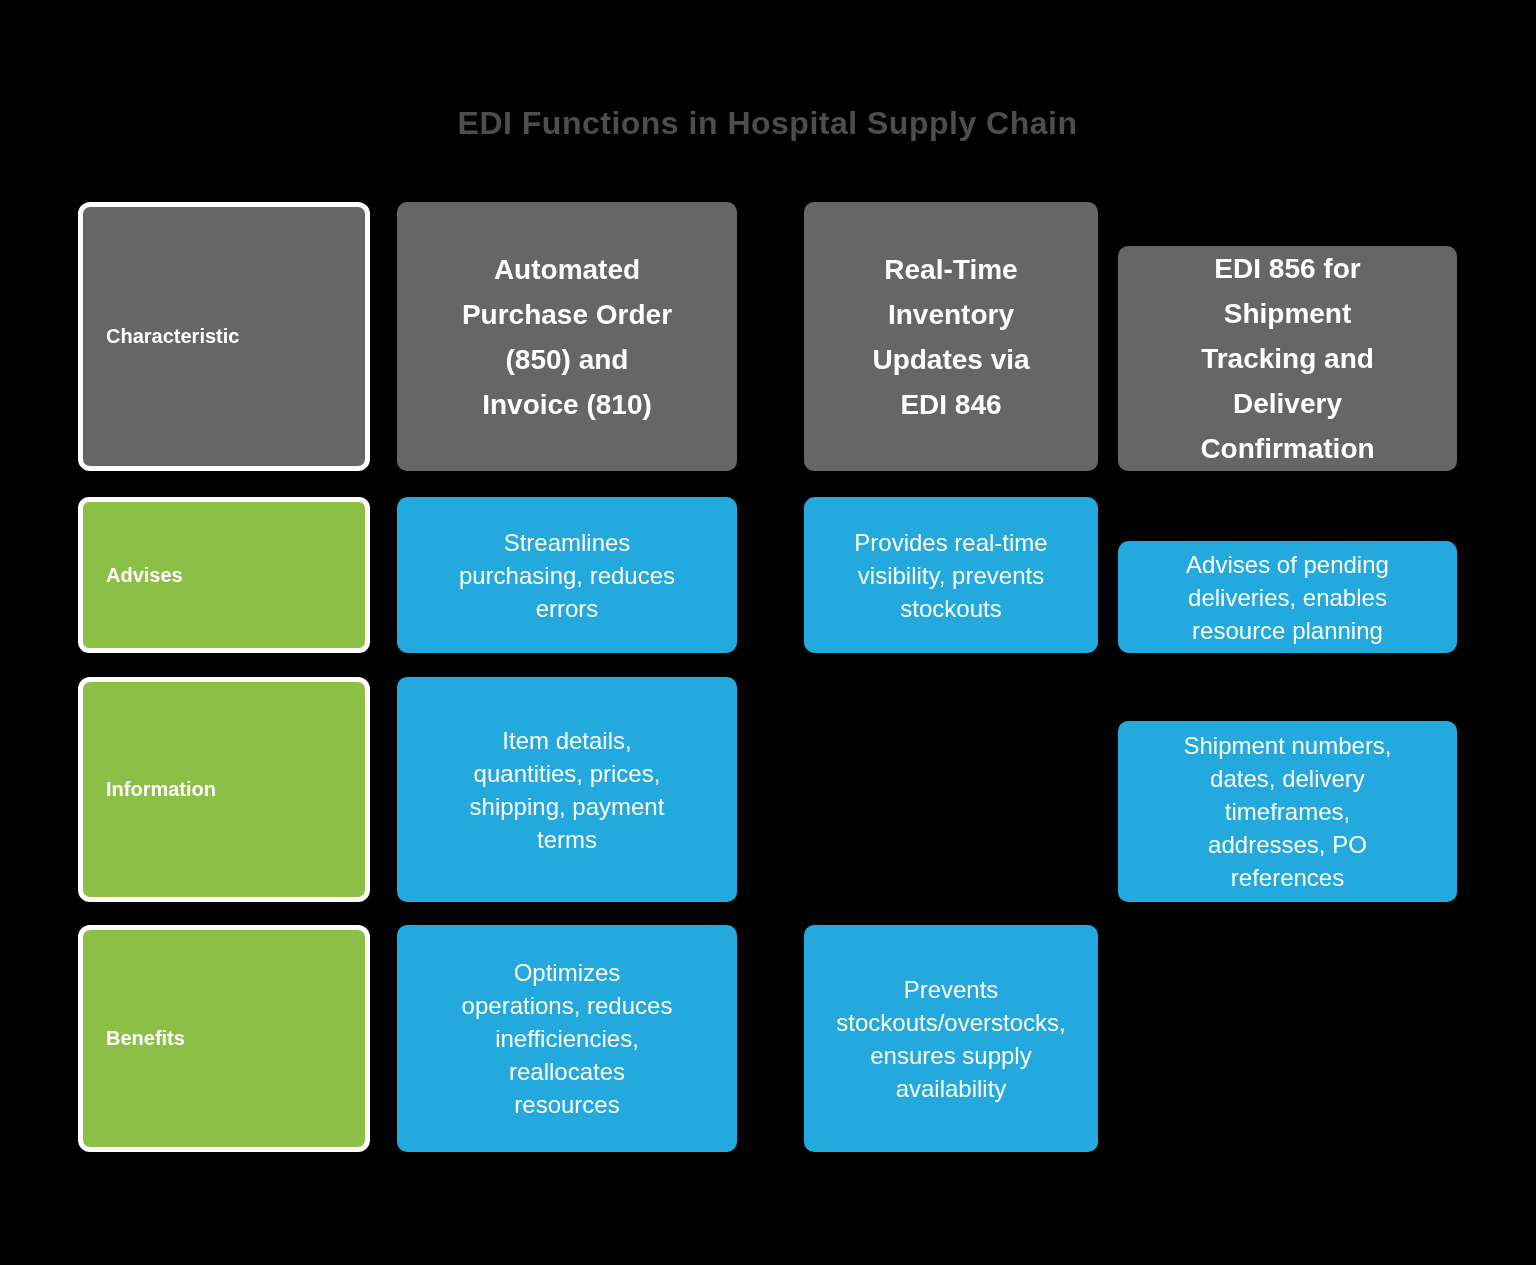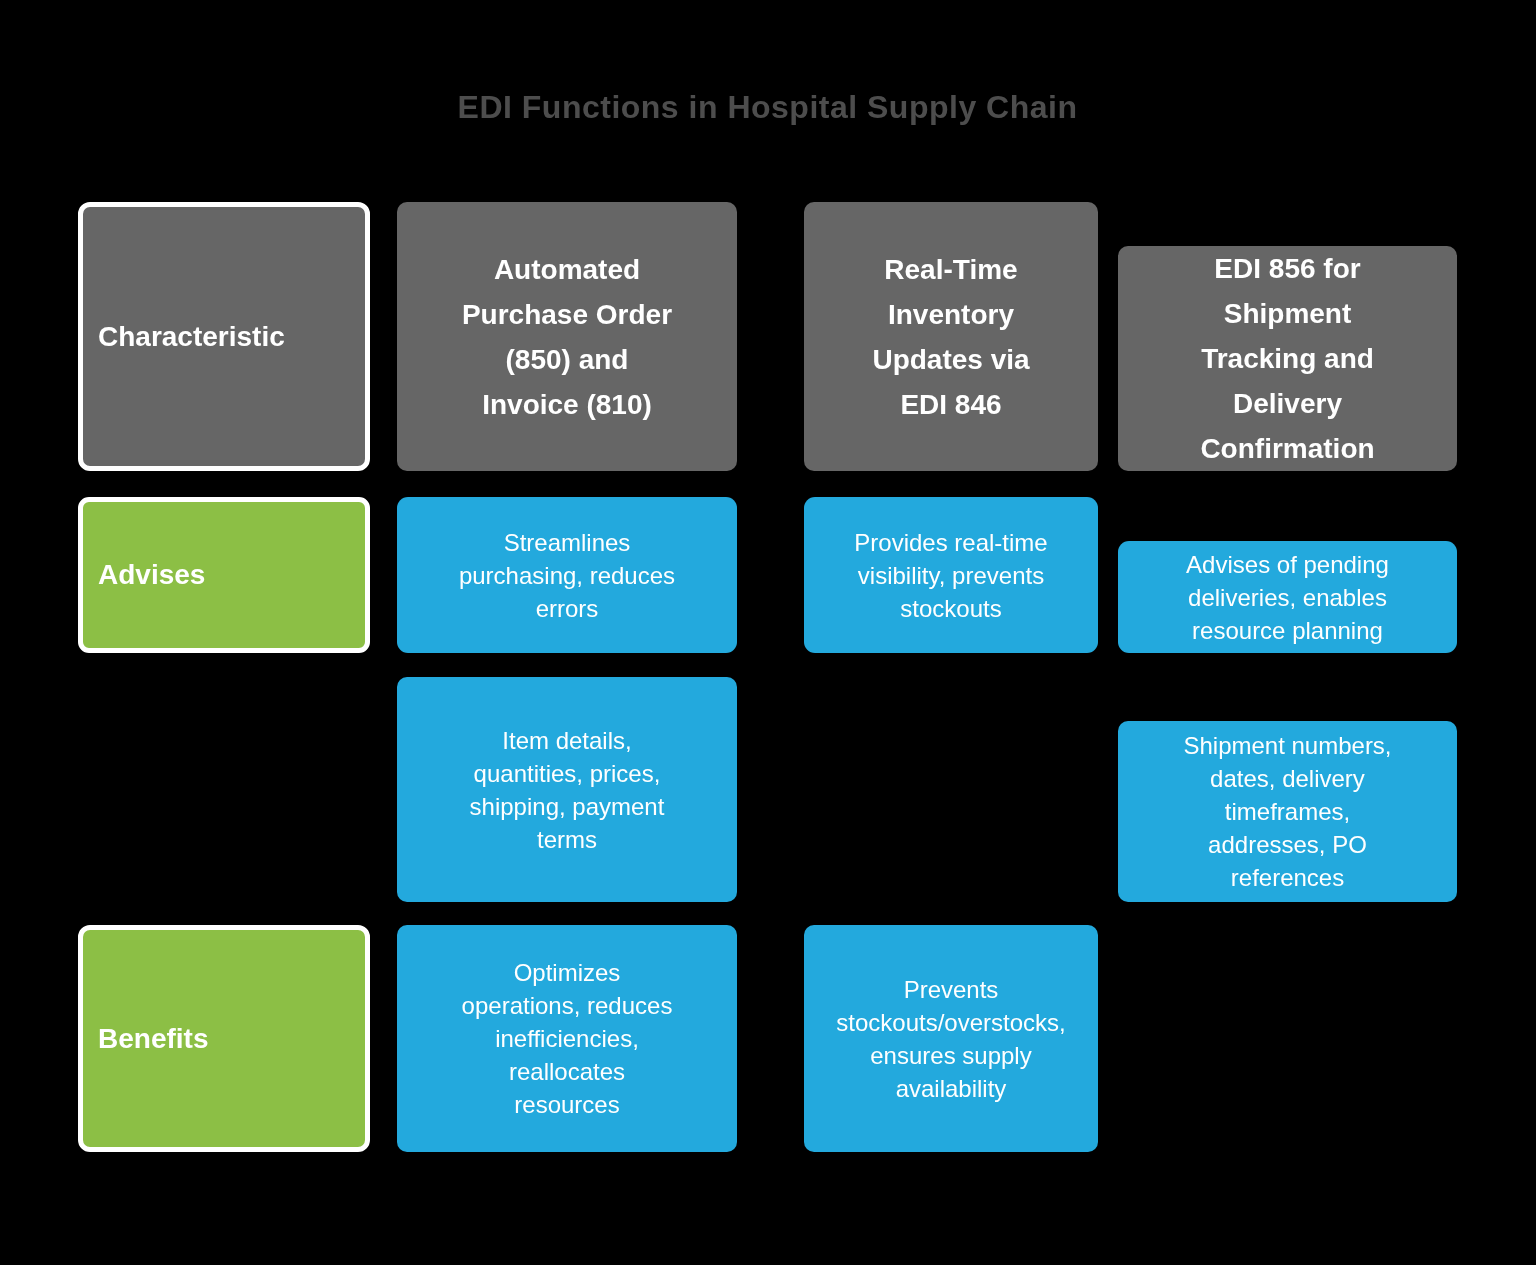--- a/index.html
+++ b/index.html
@@ -13,21 +13,21 @@
   }
   .canvas {
     position: relative;
     width: 1536px;
     height: 1265px;
     background: var(--background, #000);
   }
   .title {
     position: absolute;
     left: 78px;
-    top: 88px;
+    top: 104px;
     width: 1379px;
     text-align: center;
     font-size: 32px;
     font-weight: 700;
     letter-spacing: 0.5px;
     color: var(--title_gray, #4d4d4d);
     line-height: 38px;
   }
   .grid {
     position: absolute;
@@ -58,23 +58,23 @@
     background: var(--cell_blue, #23A9DD);
     font-size: 24px;
     line-height: 33px;
     padding: 0 18px;
   }
   .label-cell {
     border: 5px solid var(--label_border, #ffffff);
     border-radius: 12px;
     justify-content: flex-start;
     text-align: left;
-    padding-left: 15px;
+    padding-left: 23px;
     font-weight: 700;
-    font-size: 28px;
+    font-size: 20px;
     white-space: nowrap;
   }
   .label-gray  { background: var(--header_gray, #666666); }
   .label-green { background: var(--label_green, #8CBF45); }
   
   .c1 { grid-column: 1; } .c2 { grid-column: 3; } .c3 { grid-column: 5; margin-left: 46px; } .c4 { grid-column: 7; margin-top: 44px; }
   .r1 { grid-row: 1; } .r2 { grid-row: 3; border-radius: 11px; } .r3 { grid-row: 5; } .r4 { grid-row: 7; }
 </style>
 </head>
 <body>
@@ -104,20 +104,21 @@
     <div class="cell data c2 r2">Streamlines
 purchasing, reduces
 errors</div>
     <div class="cell data c3 r2">Provides real-time
 visibility, prevents
 stockouts</div>
     <div class="cell data c4 r2">Advises of pending
 deliveries, enables
 resource planning</div>
 
+    <div class="cell label-cell label-green c1 r3">Information</div>
     <div class="cell data c2 r3">Item details,
 quantities, prices,
 shipping, payment
 terms</div>
     <div class="cell data c4 r3">Shipment numbers,
 dates, delivery
 timeframes,
 addresses, PO
 references</div>
 

